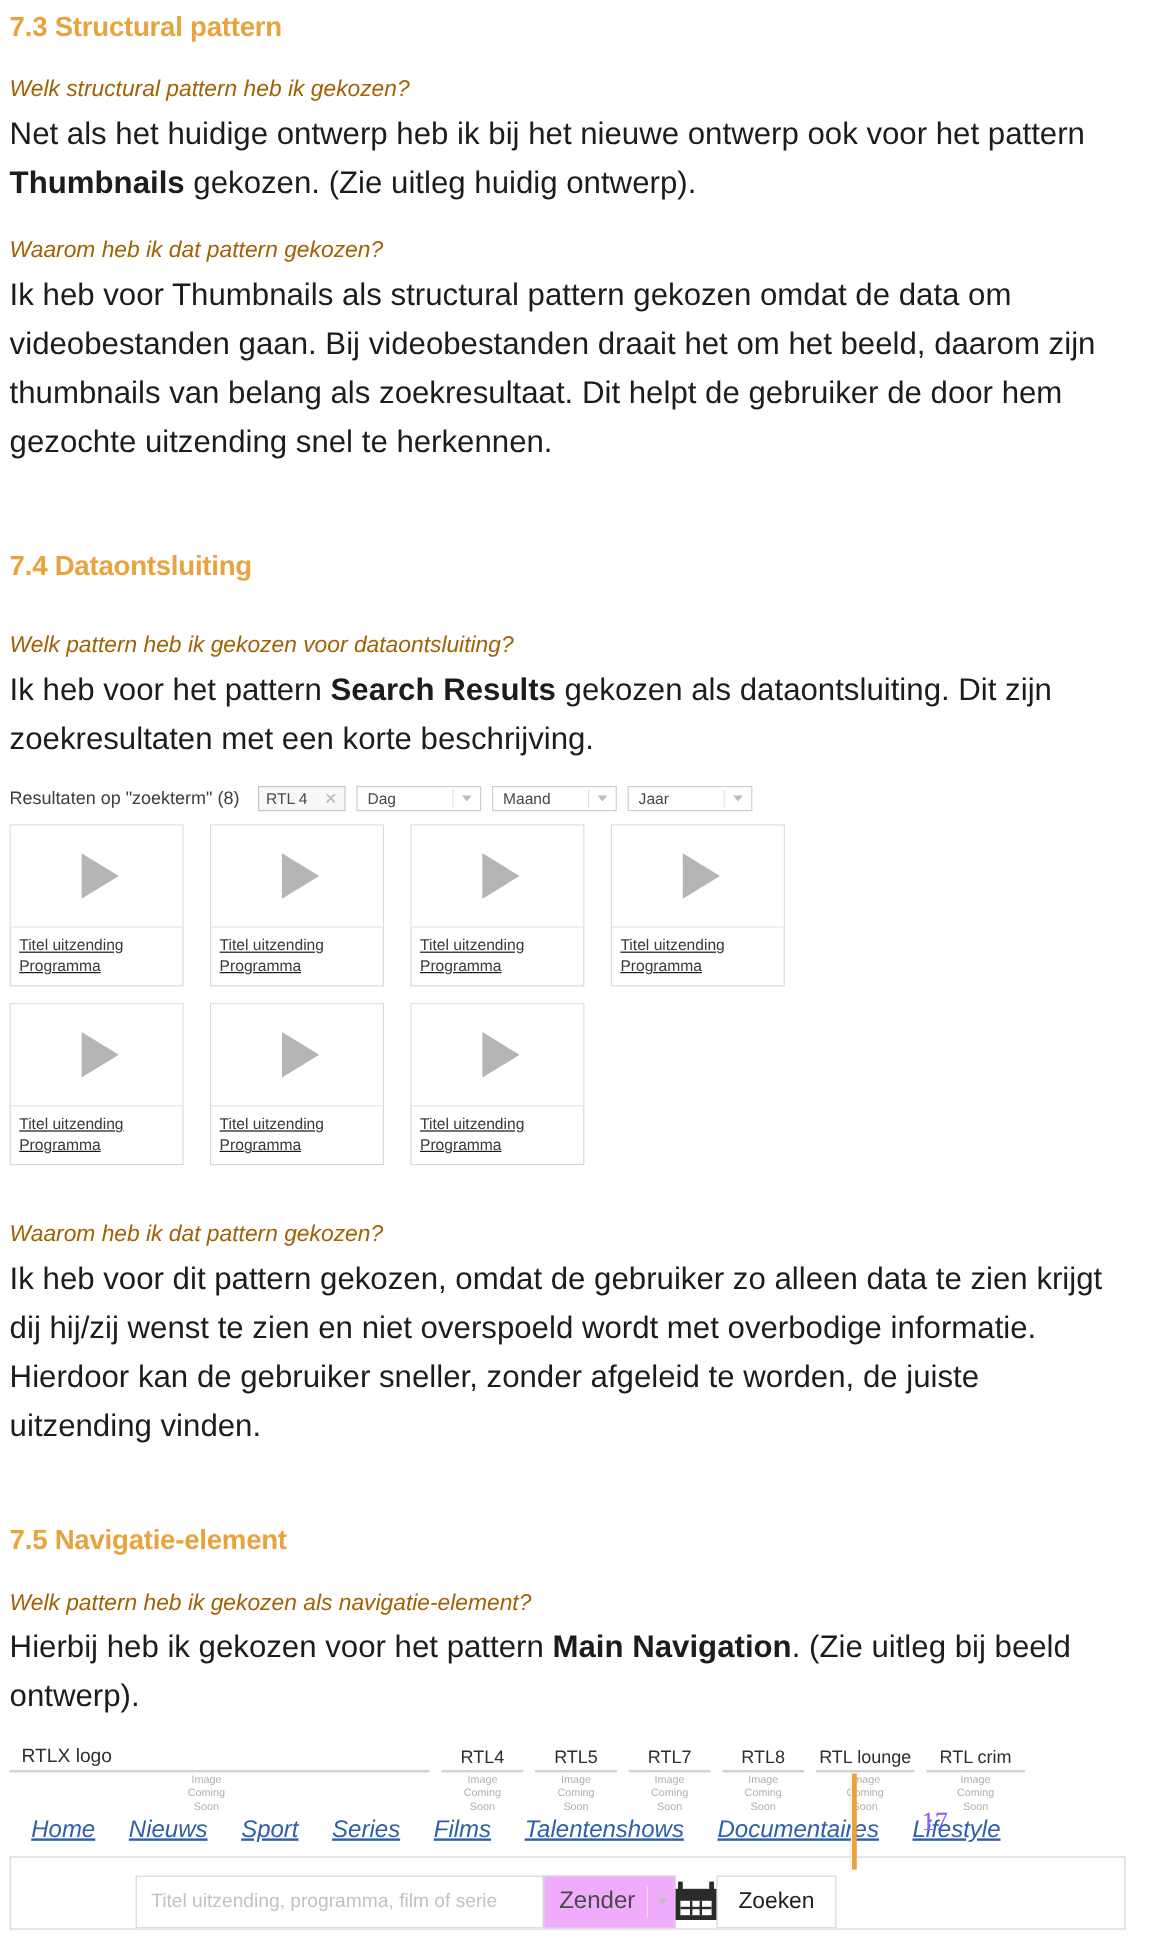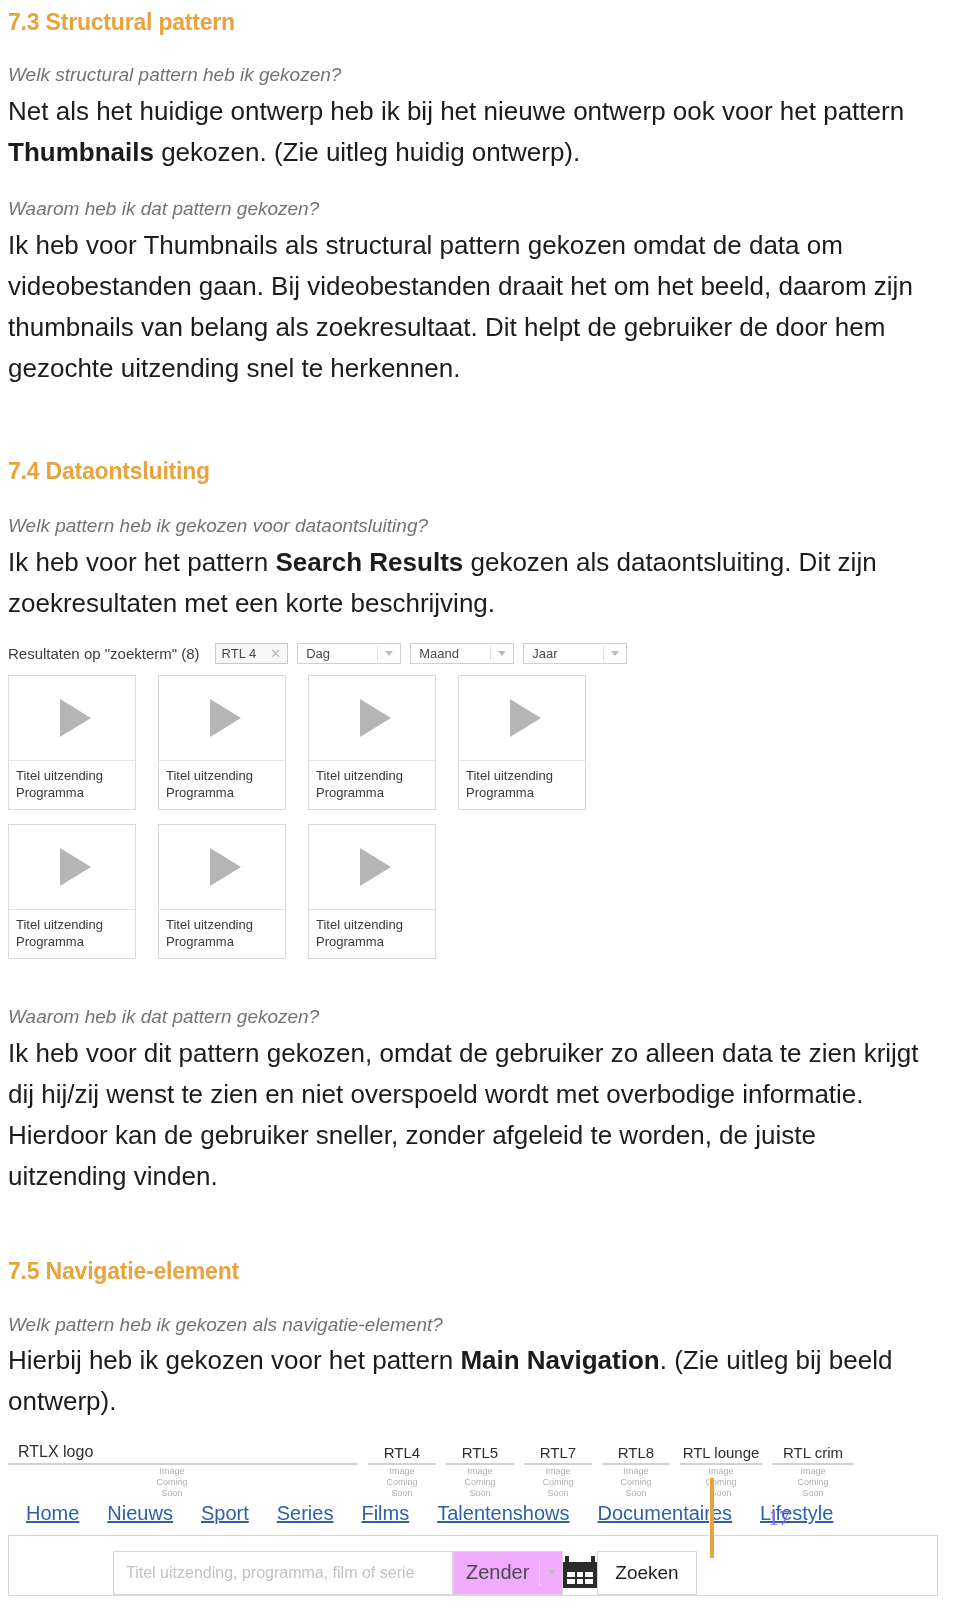--- a/index.html
+++ b/index.html
@@ -15,24 +15,24 @@
   .content{padding:10px 30px 0 8px;}
 
   h2.sect{
     font-size:23px;
     font-weight:bold;
     color:#E8A33D;
     margin:0 0 26px 0;
     letter-spacing:-0.2px;
     line-height:1.1;
   }
-  h2.sect.s74{margin-top:0;margin-bottom:28px;}
+  h2.sect.s74{margin-top:0;margin-bottom:40px;}
   p.q{
     font-style:italic;
-    color:#737373;
+    color:#a16207;
     font-size:19px;
     margin:0 0 2px 0;
     line-height:1.45;
   }
   p.body{
     font-size:26px;
     line-height:1.58;
     margin:0 0 6px 0;
     color:#1c1c1c;
   }
@@ -68,22 +68,22 @@
     border-left:1px solid #e2e2e2;height:15px;
     display:flex;align-items:center;padding-left:7px;padding-right:4px;
   }
   .caret{
     width:0;height:0;border-left:4px solid transparent;border-right:4px solid transparent;
     border-top:5px solid #bdbdbd;
   }
 
   .sr-grid{display:flex;flex-wrap:wrap;gap:0;width:660px;}
   .card{
-    width:128px;margin-right:22px;margin-bottom:14px;
-    border:1px solid #d9d9d9;background:#ffffff;box-sizing:border-box;
+    width:145px;margin-right:22px;margin-bottom:14px;
+    border:1px solid #d9d9d9;background:#ffffff;box-sizing:border-box;text-decoration:underline;
   }
   .card-thumb{
     height:84px;display:flex;align-items:center;justify-content:center;
     border-bottom:1px solid #e3e3e3;background:#ffffff;
   }
   .play{
     width:0;height:0;
     border-top:19px solid transparent;border-bottom:19px solid transparent;
     border-left:31px solid #b5b5b5;
     margin-left:6px;
@@ -112,20 +112,21 @@
   .logo-main .ics{left:auto;right:140px;width:90px;}
   .logo-label{
     position:absolute;bottom:3px;left:0;right:0;
     text-align:center;font-size:15px;color:#2e2e2e;white-space:nowrap;
   }
   .logo-main .logo-label{text-align:left;left:9px;right:auto;font-size:16px;}
 
   .navlinks{
     display:flex;gap:28px;align-items:center;
     padding:12px 0 8px 18px;
+    font-style:italic;
   }
   .navlinks a{
     color:#2f5fa8;text-decoration:underline;font-size:20px;white-space:nowrap;
   }
   .nav-sep{border-top:1px solid #d6d6d6;margin-top:2px;width:930px;}
 
   .searchbar{
     border:1px solid #d6d6d6;border-top:none;
     height:60px;width:930px;box-sizing:border-box;
     display:flex;align-items:center;padding:14px 0 0 104px;

